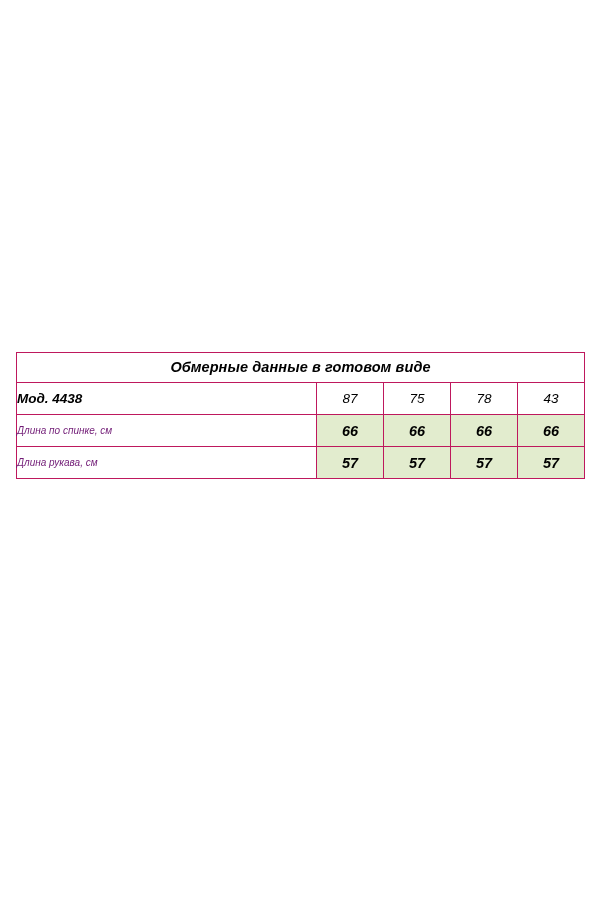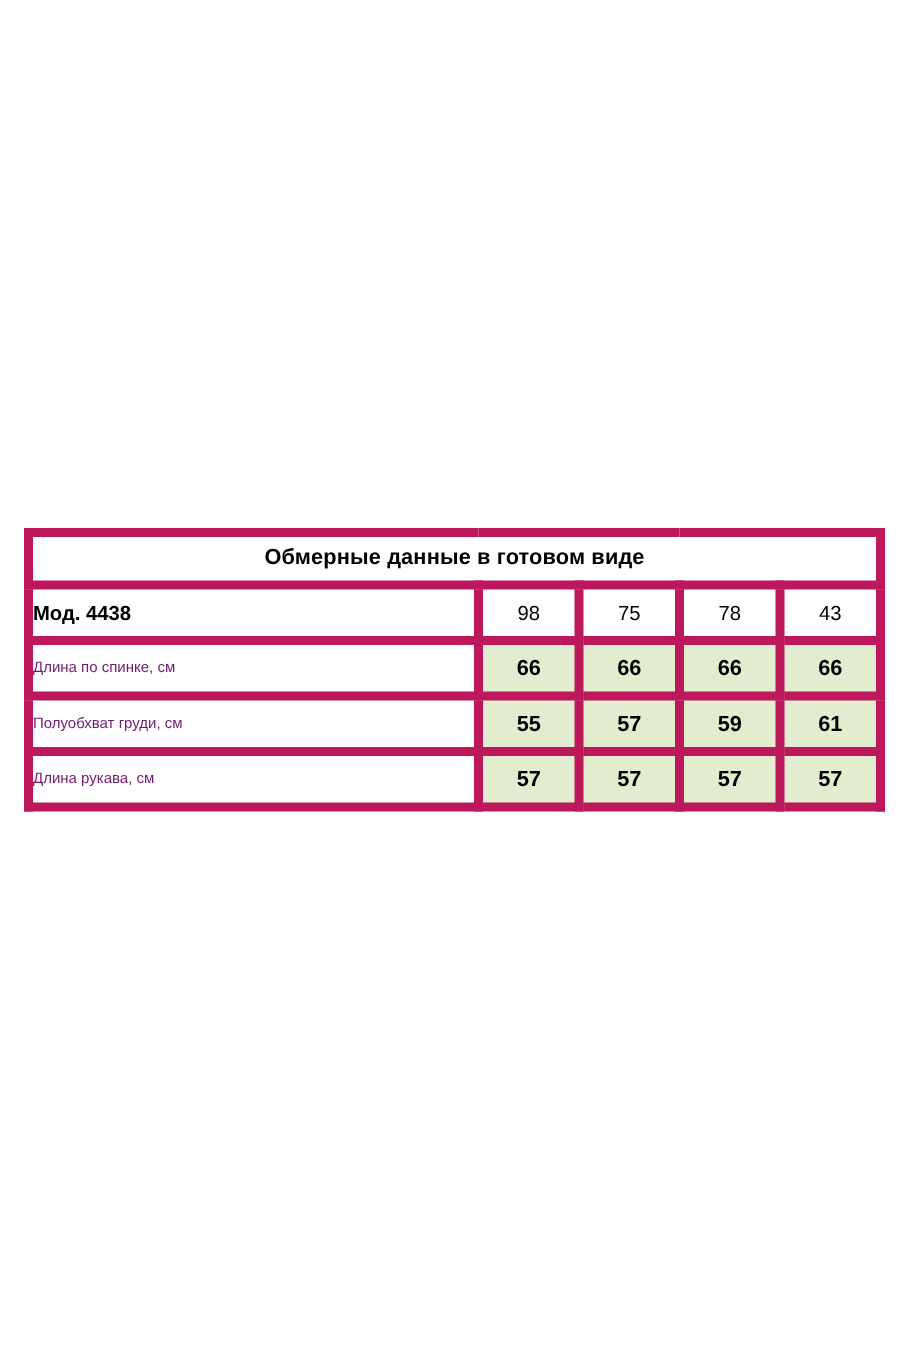--- a/index.html
+++ b/index.html
@@ -28,23 +28,24 @@
     top: 352px;
     width: 568px;
   }
   table.measure {
     border-collapse: collapse;
     width: 568px;
     table-layout: fixed;
     background: #ffffff;
   }
   table.measure td {
-    border: 6px solid #be185d;
+    border: 1px solid #be185d;
     padding: 0;
     vertical-align: middle;
+    font-style: italic;
   }
   .title-cell {
     text-align: center;
     font-weight: bold;
     font-size: 14.5px;
     color: #000000;
     height: 29px;
     line-height: 29px;
     letter-spacing: 0.1px;
   }
@@ -92,38 +93,31 @@
         <col class="c-val">
         <col class="c-val">
         <col class="c-val">
       </colgroup>
       <tbody>
         <tr>
           <td class="title-cell" colspan="5">Обмерные данные в готовом виде</td>
         </tr>
         <tr>
           <td class="model-cell">Мод. 4438</td>
-          <td class="size-cell">98</td>
+          <td class="size-cell">87</td>
           <td class="size-cell">75</td>
           <td class="size-cell">78</td>
           <td class="size-cell">43</td>
         </tr>
         <tr>
           <td class="label-cell">Длина по спинке, см</td>
           <td class="value-cell">66</td>
           <td class="value-cell">66</td>
           <td class="value-cell">66</td>
           <td class="value-cell">66</td>
-        </tr>
-        <tr>
-          <td class="label-cell">Полуобхват груди, см</td>
-          <td class="value-cell">55</td>
-          <td class="value-cell">57</td>
-          <td class="value-cell">59</td>
-          <td class="value-cell">61</td>
         </tr>
         <tr>
           <td class="label-cell">Длина рукава, см</td>
           <td class="value-cell">57</td>
           <td class="value-cell">57</td>
           <td class="value-cell">57</td>
           <td class="value-cell">57</td>
         </tr>
       </tbody>
     </table>

